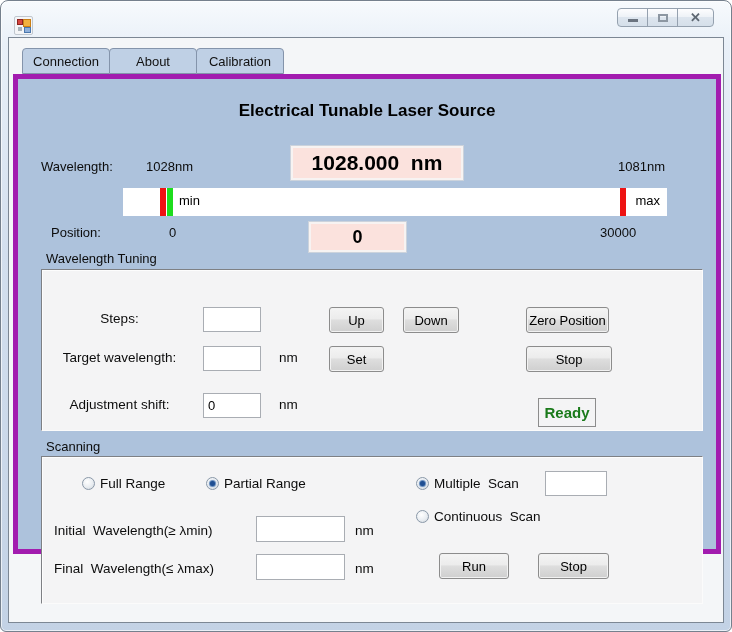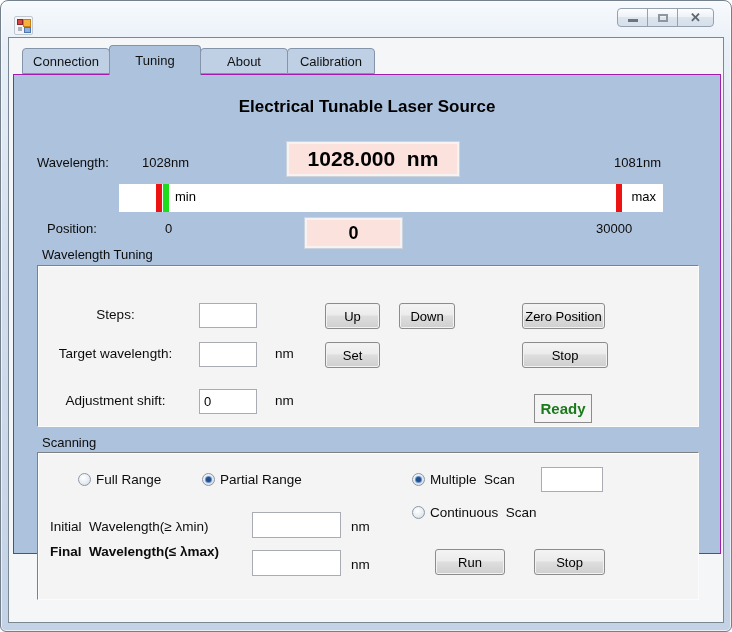--- a/index.html
+++ b/index.html
@@ -37,21 +37,21 @@
 
   
   .tabs{ position:absolute; left:14px; top:7px; height:30px; display:flex; align-items:flex-end; z-index:2; }
   .tab{ height:26px; margin-bottom:1px; margin-left:-1px; padding:0 10px; min-width:88px;
     background:#bfd0e5; border:1px solid #8494ab; border-radius:4px 4px 0 0;
     display:flex; align-items:center; justify-content:center; font-size:13px; color:#111; }
   .tab.active{ height:30px; margin-bottom:0; background:#adc2dc; border-bottom:none; z-index:3; min-width:92px; }
 
   
   .page{ position:absolute; left:4px; top:36px; width:708px; height:480px;
-    background:#adc2dc; border:1px solid #a21caf; z-index:1; }
+    background:#adc2dc; border:5px solid #a21caf; z-index:1; }
   .page .abs{ position:absolute; }
   .lbl{ font-size:13px; color:#0c0c0c; }
   .lbl-md{ font-size:13.5px; color:#0c0c0c; }
 
   .page-title{ position:absolute; top:22px; left:0; width:100%; text-align:center;
     font-size:17px; font-weight:700; color:#000; }
 
   
   .pink{ background:#fbe2dd; border:2px solid #f7f3f2; box-shadow:0 0 0 1px #ccd3dc;
     display:flex; align-items:center; justify-content:center; font-weight:700; color:#000; }
@@ -123,23 +123,20 @@
       </div>
     </div>
   </div>
 
   <div class="client">
 
     <div class="tabs">
       <div class="tab">
           <span>Connection</span>
         </div>
-      <div class="tab active">
-          <span>Tuning</span>
-        </div>
       <div class="tab">
           <span>About</span>
         </div>
       <div class="tab">
           <span>Calibration</span>
         </div>
     </div>
 
     <div class="page">
 
@@ -203,21 +200,21 @@
 
         <div class="radio-row" style="left:374px; top:51px;">
           <span class="radio"></span>
           <span class="lbl-md pre">Continuous  Scan</span>
         </div>
 
         <span class="abs lbl-md pre" style="left:12px; top:66px;">Initial  Wavelength(≥ λmin)</span>
         <input class="tb" style="left: 214px; top: 59px; width: 89px; height: 26px;">
         <span class="abs lbl-md" style="left:313px; top:66px;">nm</span>
 
-        <span class="abs lbl-md pre" style="left:12px; top:91px;font-weight:bold;">Final  Wavelength(≤ λmax)</span>
+        <span class="abs lbl-md pre" style="left:12px; top:104px;">Final  Wavelength(≤ λmax)</span>
         <input class="tb" style="left: 214px; top: 97px; width: 89px; height: 26px;">
         <span class="abs lbl-md" style="left:313px; top:104px;">nm</span>
 
         <div class="btn" style="left:397px; top:96px; width:70px; height:26px;">Run</div>
         <div class="btn" style="left:496px; top:96px; width:71px; height:26px;">Stop</div>
       </div>
 
     </div>
   </div>
 </div>

